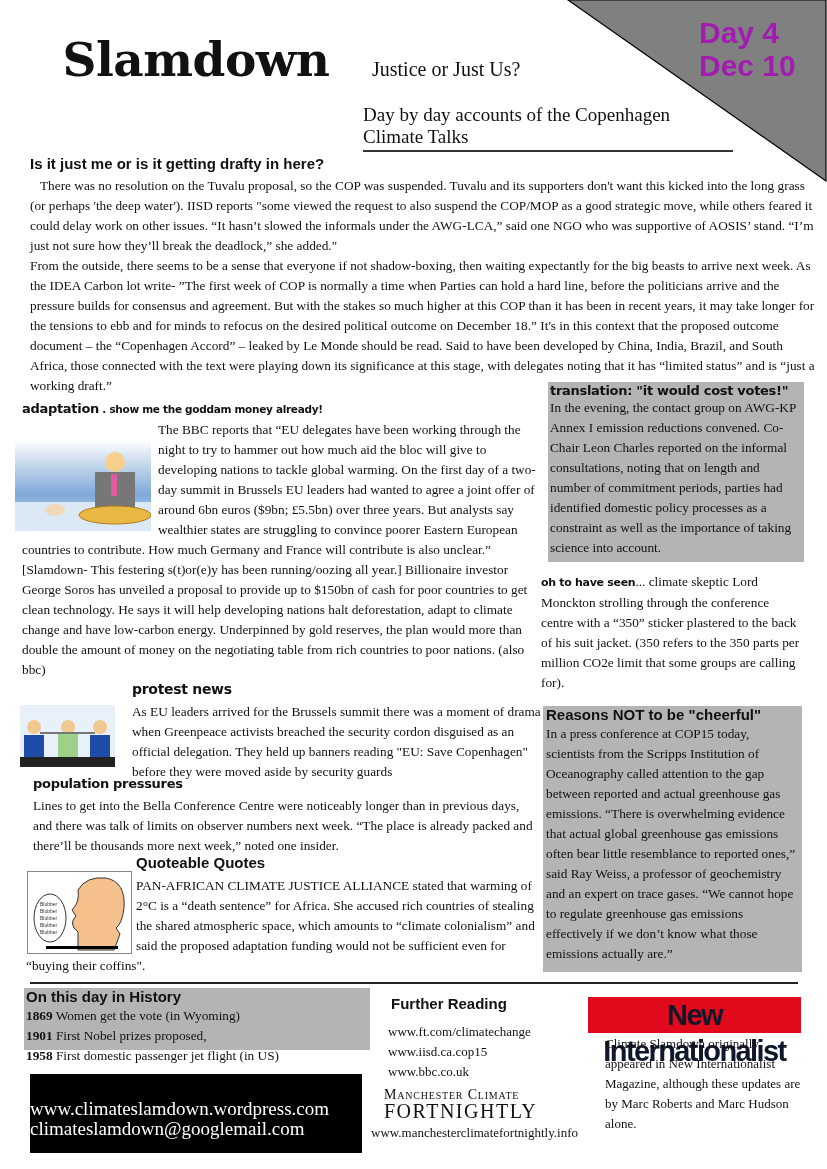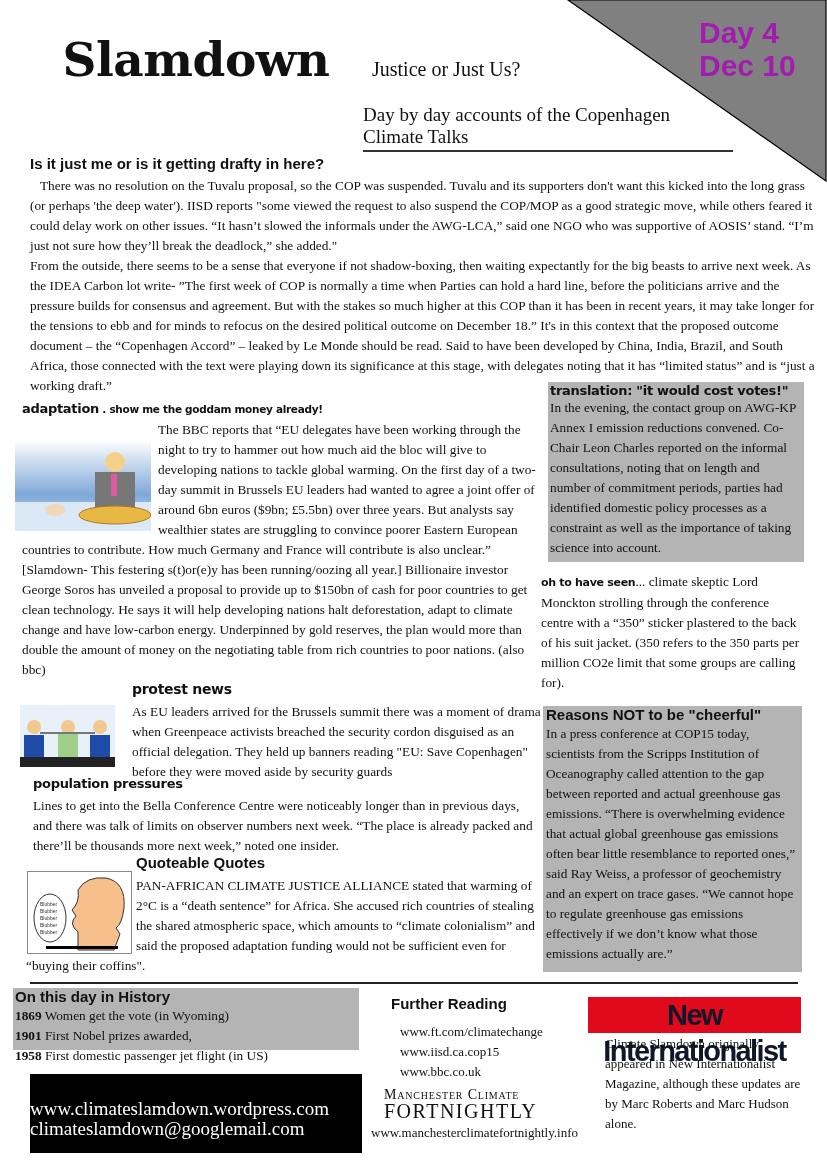--- a/index.html
+++ b/index.html
@@ -50,31 +50,31 @@
     #quote-body { left:26px; top:876px; width:512px; }
     #quote-body .float-spacer { float:left; width:110px; height:78px; }
 
     
     #reasons-box { left:543px; top:706px; width:259px; height:266px; background:#b4b4b4; padding:0 3px; box-sizing:border-box; }
     #reasons-head { font-size:15px; font-weight:bold; font-family:"Liberation Sans", sans-serif; line-height:18px; }
 
     #divider { left:30px; top:982px; width:768px; height:2px; background:#222; }
 
     
-    #history-box { left:13px; top:988px; width:346px; height:62px; background:#b4b4b4; padding:0 2px; box-sizing:border-box; }
+    #history-box { left:24px; top:988px; width:346px; height:62px; background:#b4b4b4; padding:0 2px; box-sizing:border-box; }
     #history-head { font-size:15px; font-weight:bold; font-family:"Liberation Sans", sans-serif; line-height:18px; }
     #history-box .row { font-size:13.3px; line-height:20px; }
     #history-box b { font-weight:bold; }
 
     #contact-box { left:30px; top:1074px; width:332px; height:79px; background:#000; color:#fff; box-sizing:border-box; padding-top:25px; font-size:19px; line-height:20px; }
     #contact-box div { white-space:nowrap; }
 
     
     #fr-head { left:391px; top:995px; font-size:15px; font-weight:bold; font-family:"Liberation Sans", sans-serif; }
-    #fr-links { left:388px; top:1022px; font-size:13px; line-height:20px;margin-left:12px; }
+    #fr-links { left:388px; top:1022px; font-size:13px; line-height:20px; }
     #mcf-logo { left:384px; top:1087px; line-height:16px; }
     #mcf-l1 { font-size:14px; font-variant:small-caps; letter-spacing:0.8px; }
     #mcf-l2 { font-size:20px; letter-spacing:1.5px; }
     #mcf-url { left:371px; top:1125px; font-size:13px; }
 
     
     #ni-logo { left:588px; top:997px; width:213px; height:36px; background:#e1091c; color:#0f172a; font-family:"Liberation Sans", sans-serif; font-weight:bold; font-size:29px; line-height:36px; text-align:center; letter-spacing:-1.6px; transform-origin:left; }
     #ni-note { left:605px; top:1034px; width:200px; font-size:13px; line-height:20px; }
   </style>
 </head>
@@ -170,21 +170,21 @@
 <div id="reasons-box" class="abs">
   <div id="reasons-head">Reasons NOT to be "cheerful"</div>
   <div class="body-text">In a press conference at COP15 today, scientists from the Scripps Institution of Oceanography called attention to the gap between reported and actual greenhouse gas emissions. “There is overwhelming evidence that actual global greenhouse gas emissions often bear little resemblance to reported ones,” said Ray Weiss, a professor of geochemistry and an expert on trace gases. “We cannot hope to regulate greenhouse gas emissions effectively if we don’t know what those emissions actually are.”</div>
 </div>
 
 <div id="divider" class="abs"></div>
 
 <div id="history-box" class="abs">
   <div id="history-head">On this day in History</div>
   <div class="row"><b>1869</b><span> Women get the vote (in Wyoming)</span></div>
-  <div class="row"><b>1901</b><span> First Nobel prizes awarded,</span></div>
+  <div class="row"><b>1901</b><span> First Nobel prizes proposed,</span></div>
   <div class="row"><b>1958</b><span> First domestic passenger jet flight (in US)</span></div>
 </div>
 
 <div id="contact-box" class="abs">
   <div>www.climateslamdown.wordpress.com</div>
   <div>climateslamdown@googlemail.com</div>
 </div>
 
 <div id="fr-head" class="abs">Further Reading</div>
 <div id="fr-links" class="abs">

